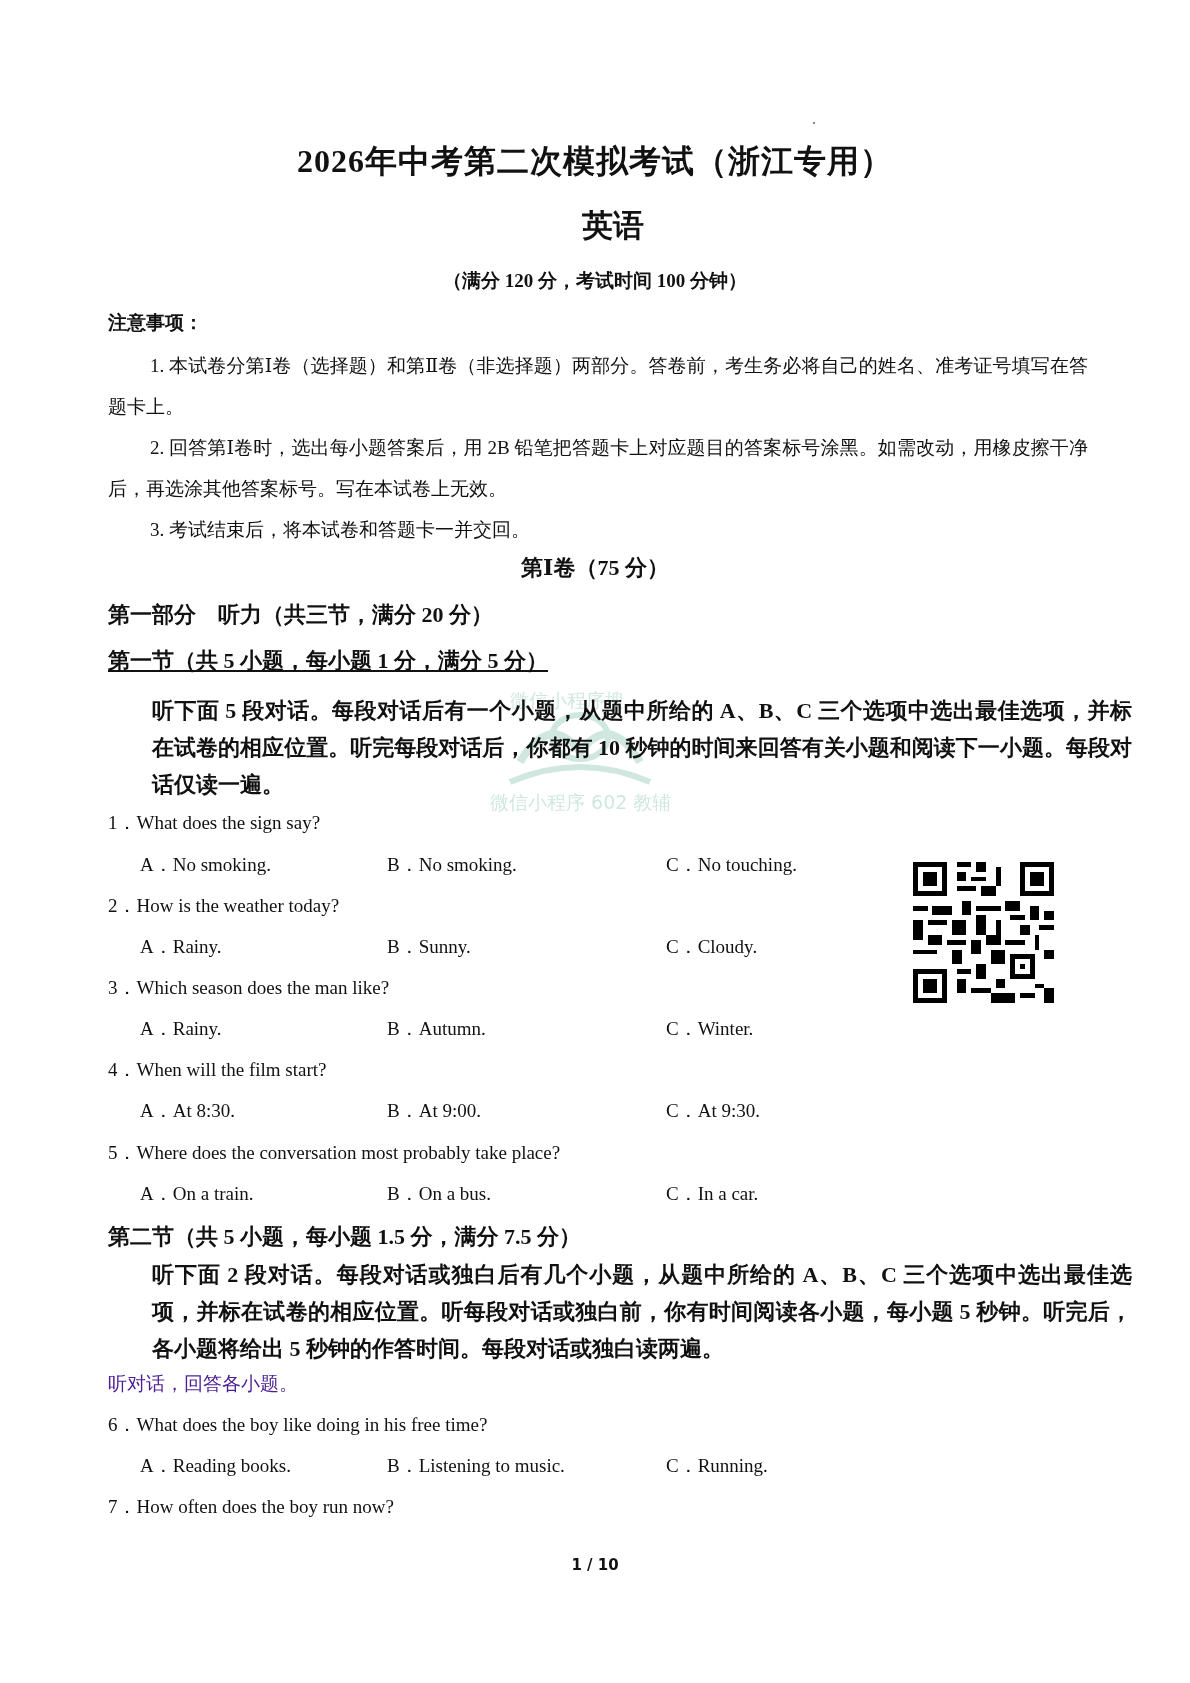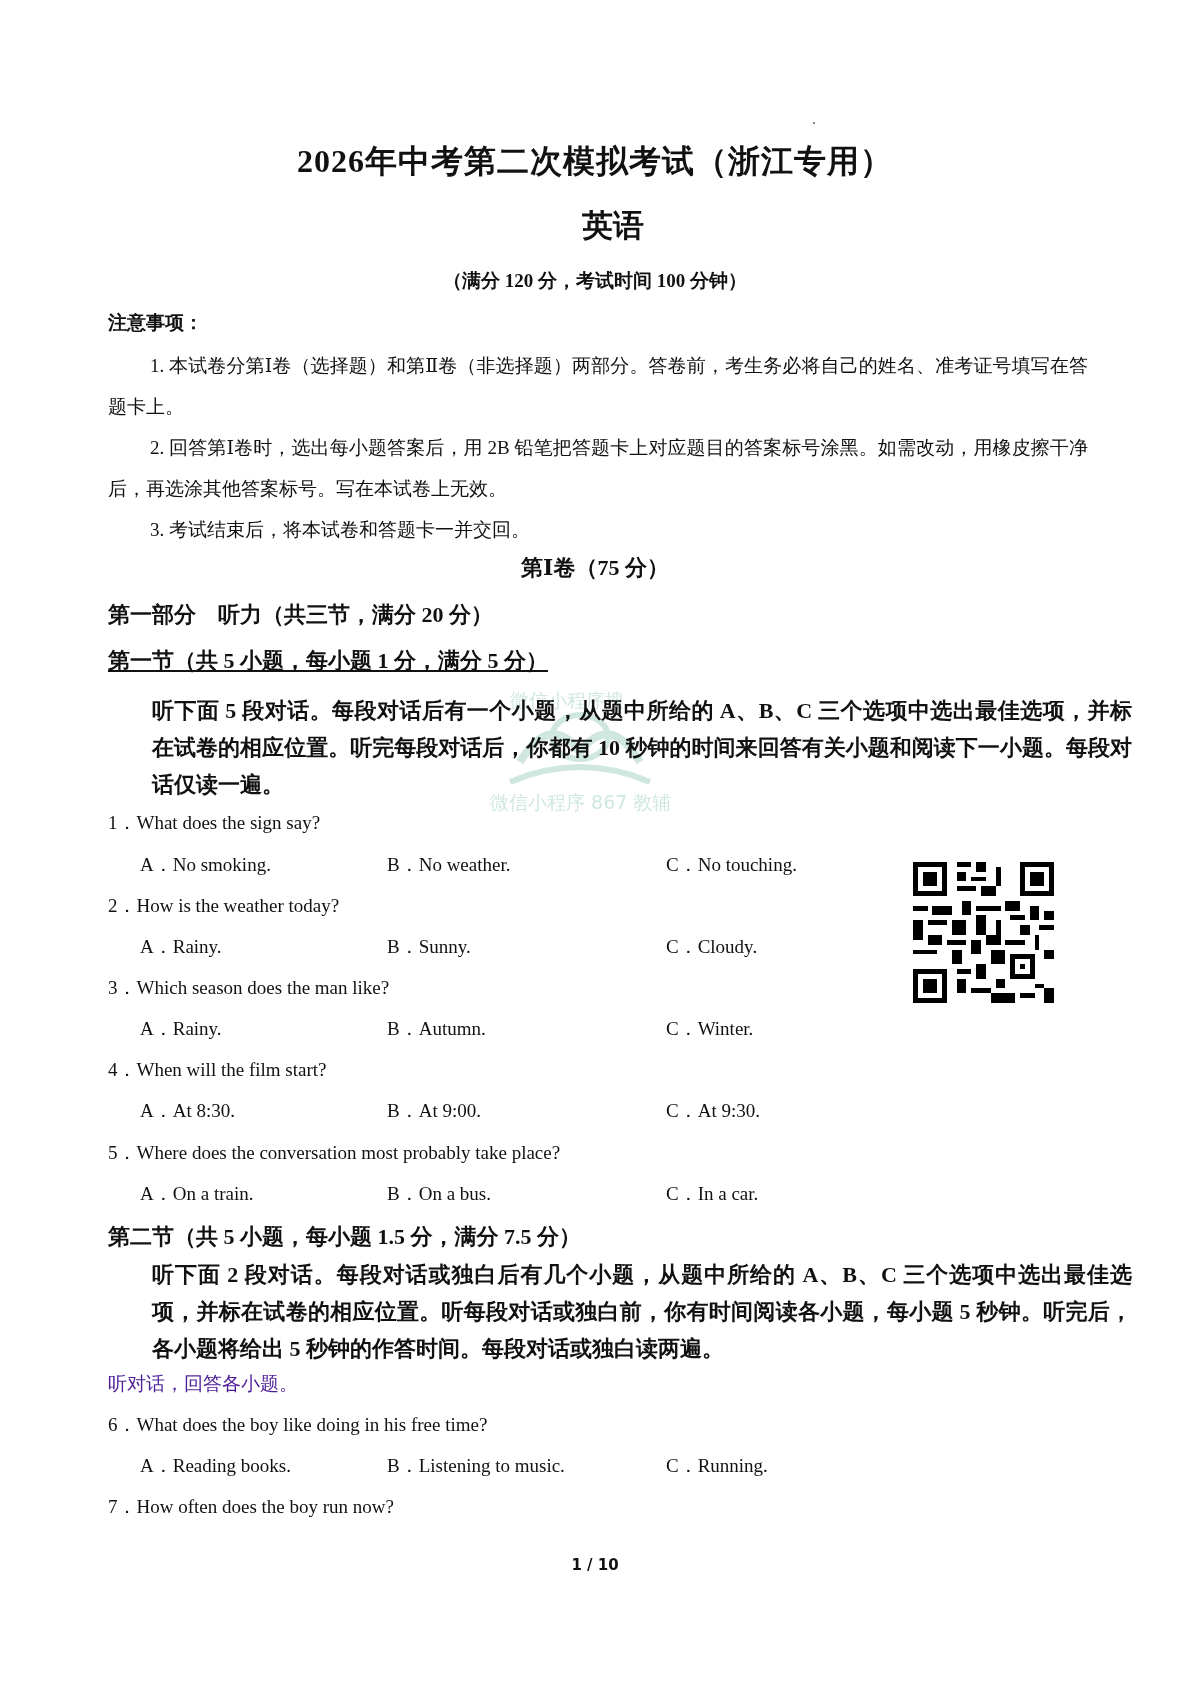--- a/index.html
+++ b/index.html
@@ -43,28 +43,28 @@
 <div class="abs sec" style="top:600px;">第一部分　听力（共三节，满分 20 分）</div>
 <div class="abs sec" style="top:646px;text-decoration:underline;">第一节（共 5 小题，每小题 1 分，满分 5 分）</div>
 
 <div class="abs watermark">
   <span class="wm-top">微信小程序搜</span>
   <svg width="200" height="120" viewBox="0 0 200 120" style="position:absolute;top:20px;left:0;">
     <path d="M40 70 Q70 20 100 60 Q130 20 160 70" fill="none" stroke="#a8d5c4" stroke-width="8"></path>
     <path d="M30 90 Q100 60 170 90" fill="none" stroke="#a8d5c4" stroke-width="6"></path>
     <ellipse cx="100" cy="45" rx="28" ry="22" fill="none" stroke="#a8d5c4" stroke-width="6"></ellipse>
   </svg>
-  <span class="wm-bot">微信小程序 867 教辅</span>
+  <span class="wm-bot">微信小程序 602 教辅</span>
 </div>
 
 <div class="abs instr" style="top:692px;">听下面 5 段对话。每段对话后有一个小题，从题中所给的 A、B、C 三个选项中选出最佳选项，并标在试卷的相应位置。听完每段对话后，你都有 10 秒钟的时间来回答有关小题和阅读下一小题。每段对话仅读一遍。</div>
 
 <div class="abs q" style="top:810px;"><span>1．</span><span>What does the sign say?</span></div>
 <div class="abs opt" style="top:852px;left:140px;">A．No smoking.</div>
-<div class="abs opt" style="top:852px;left:387px;">B．No weather.</div>
+<div class="abs opt" style="top:852px;left:387px;">B．No smoking.</div>
 <div class="abs opt" style="top:852px;left:666px;">C．No touching.</div>
 
 <div class="abs q" style="top:893px;"><span>2．</span><span>How is the weather today?</span></div>
 <div class="abs opt" style="top:934px;left:140px;">A．Rainy.</div>
 <div class="abs opt" style="top:934px;left:387px;">B．Sunny.</div>
 <div class="abs opt" style="top:934px;left:666px;">C．Cloudy.</div>
 
 <div class="abs q" style="top:975px;"><span>3．</span><span>Which season does the man like?</span></div>
 <div class="abs opt" style="top:1016px;left:140px;">A．Rainy.</div>
 <div class="abs opt" style="top:1016px;left:387px;">B．Autumn.</div>

